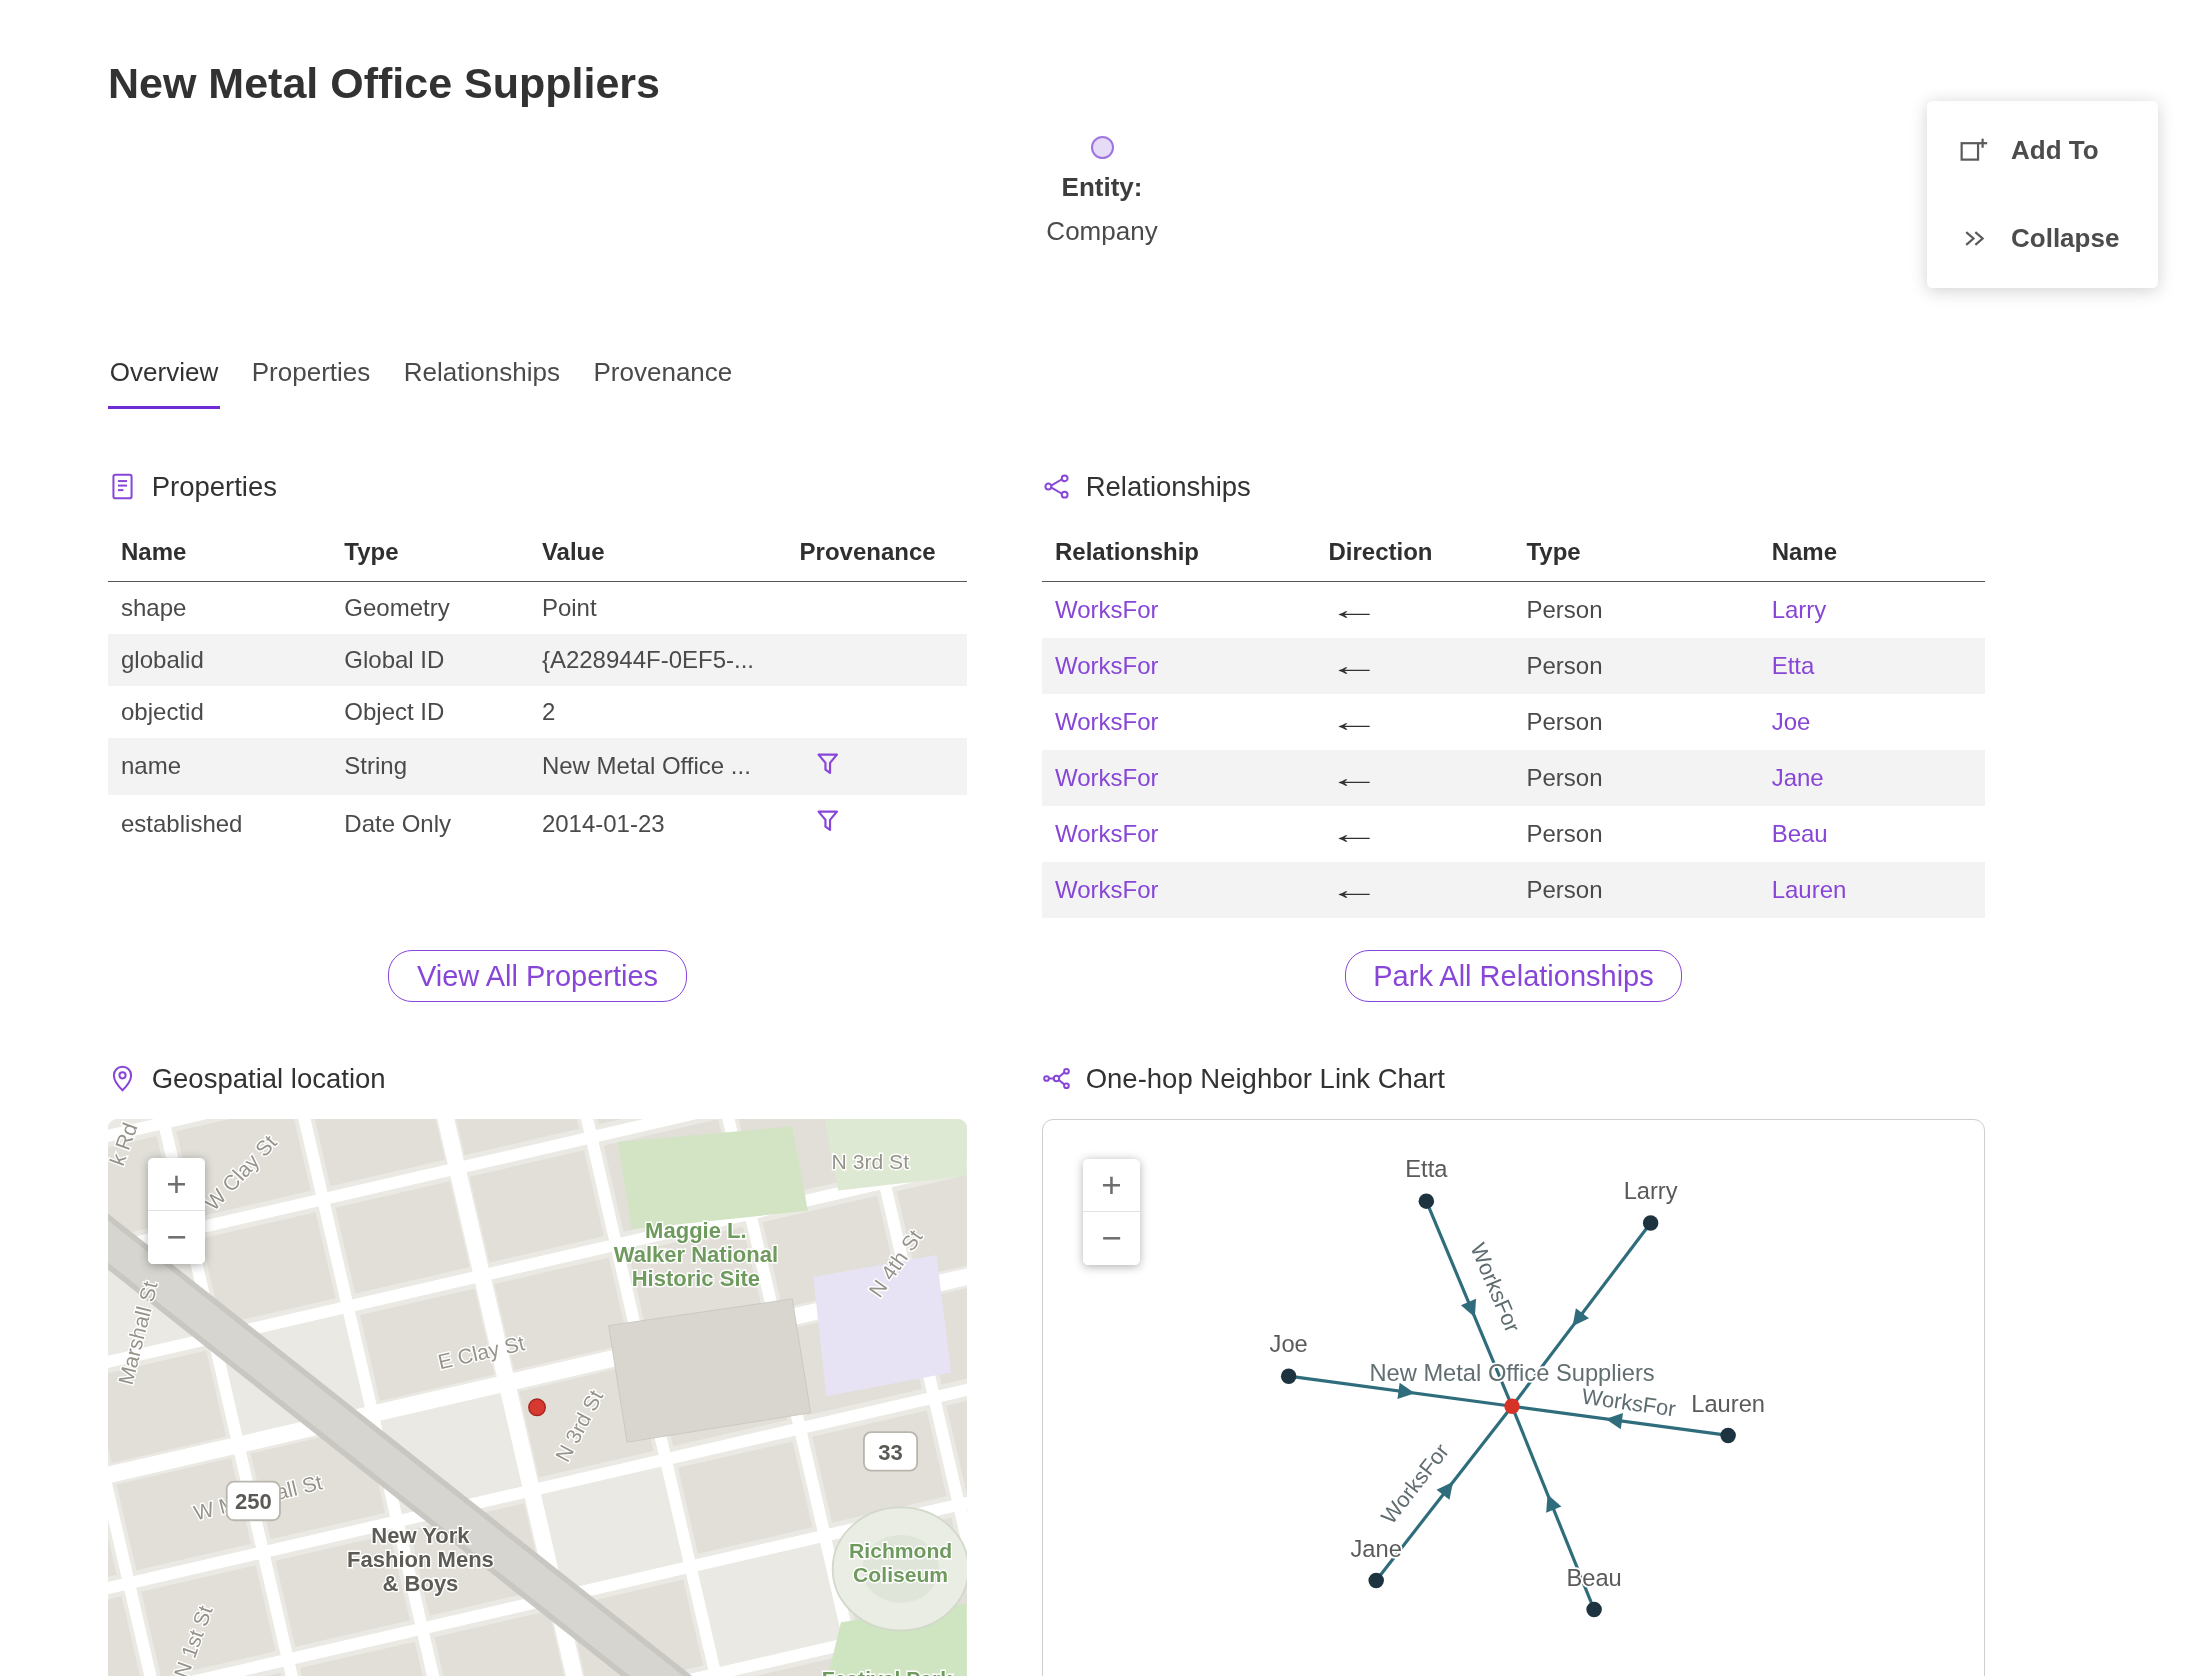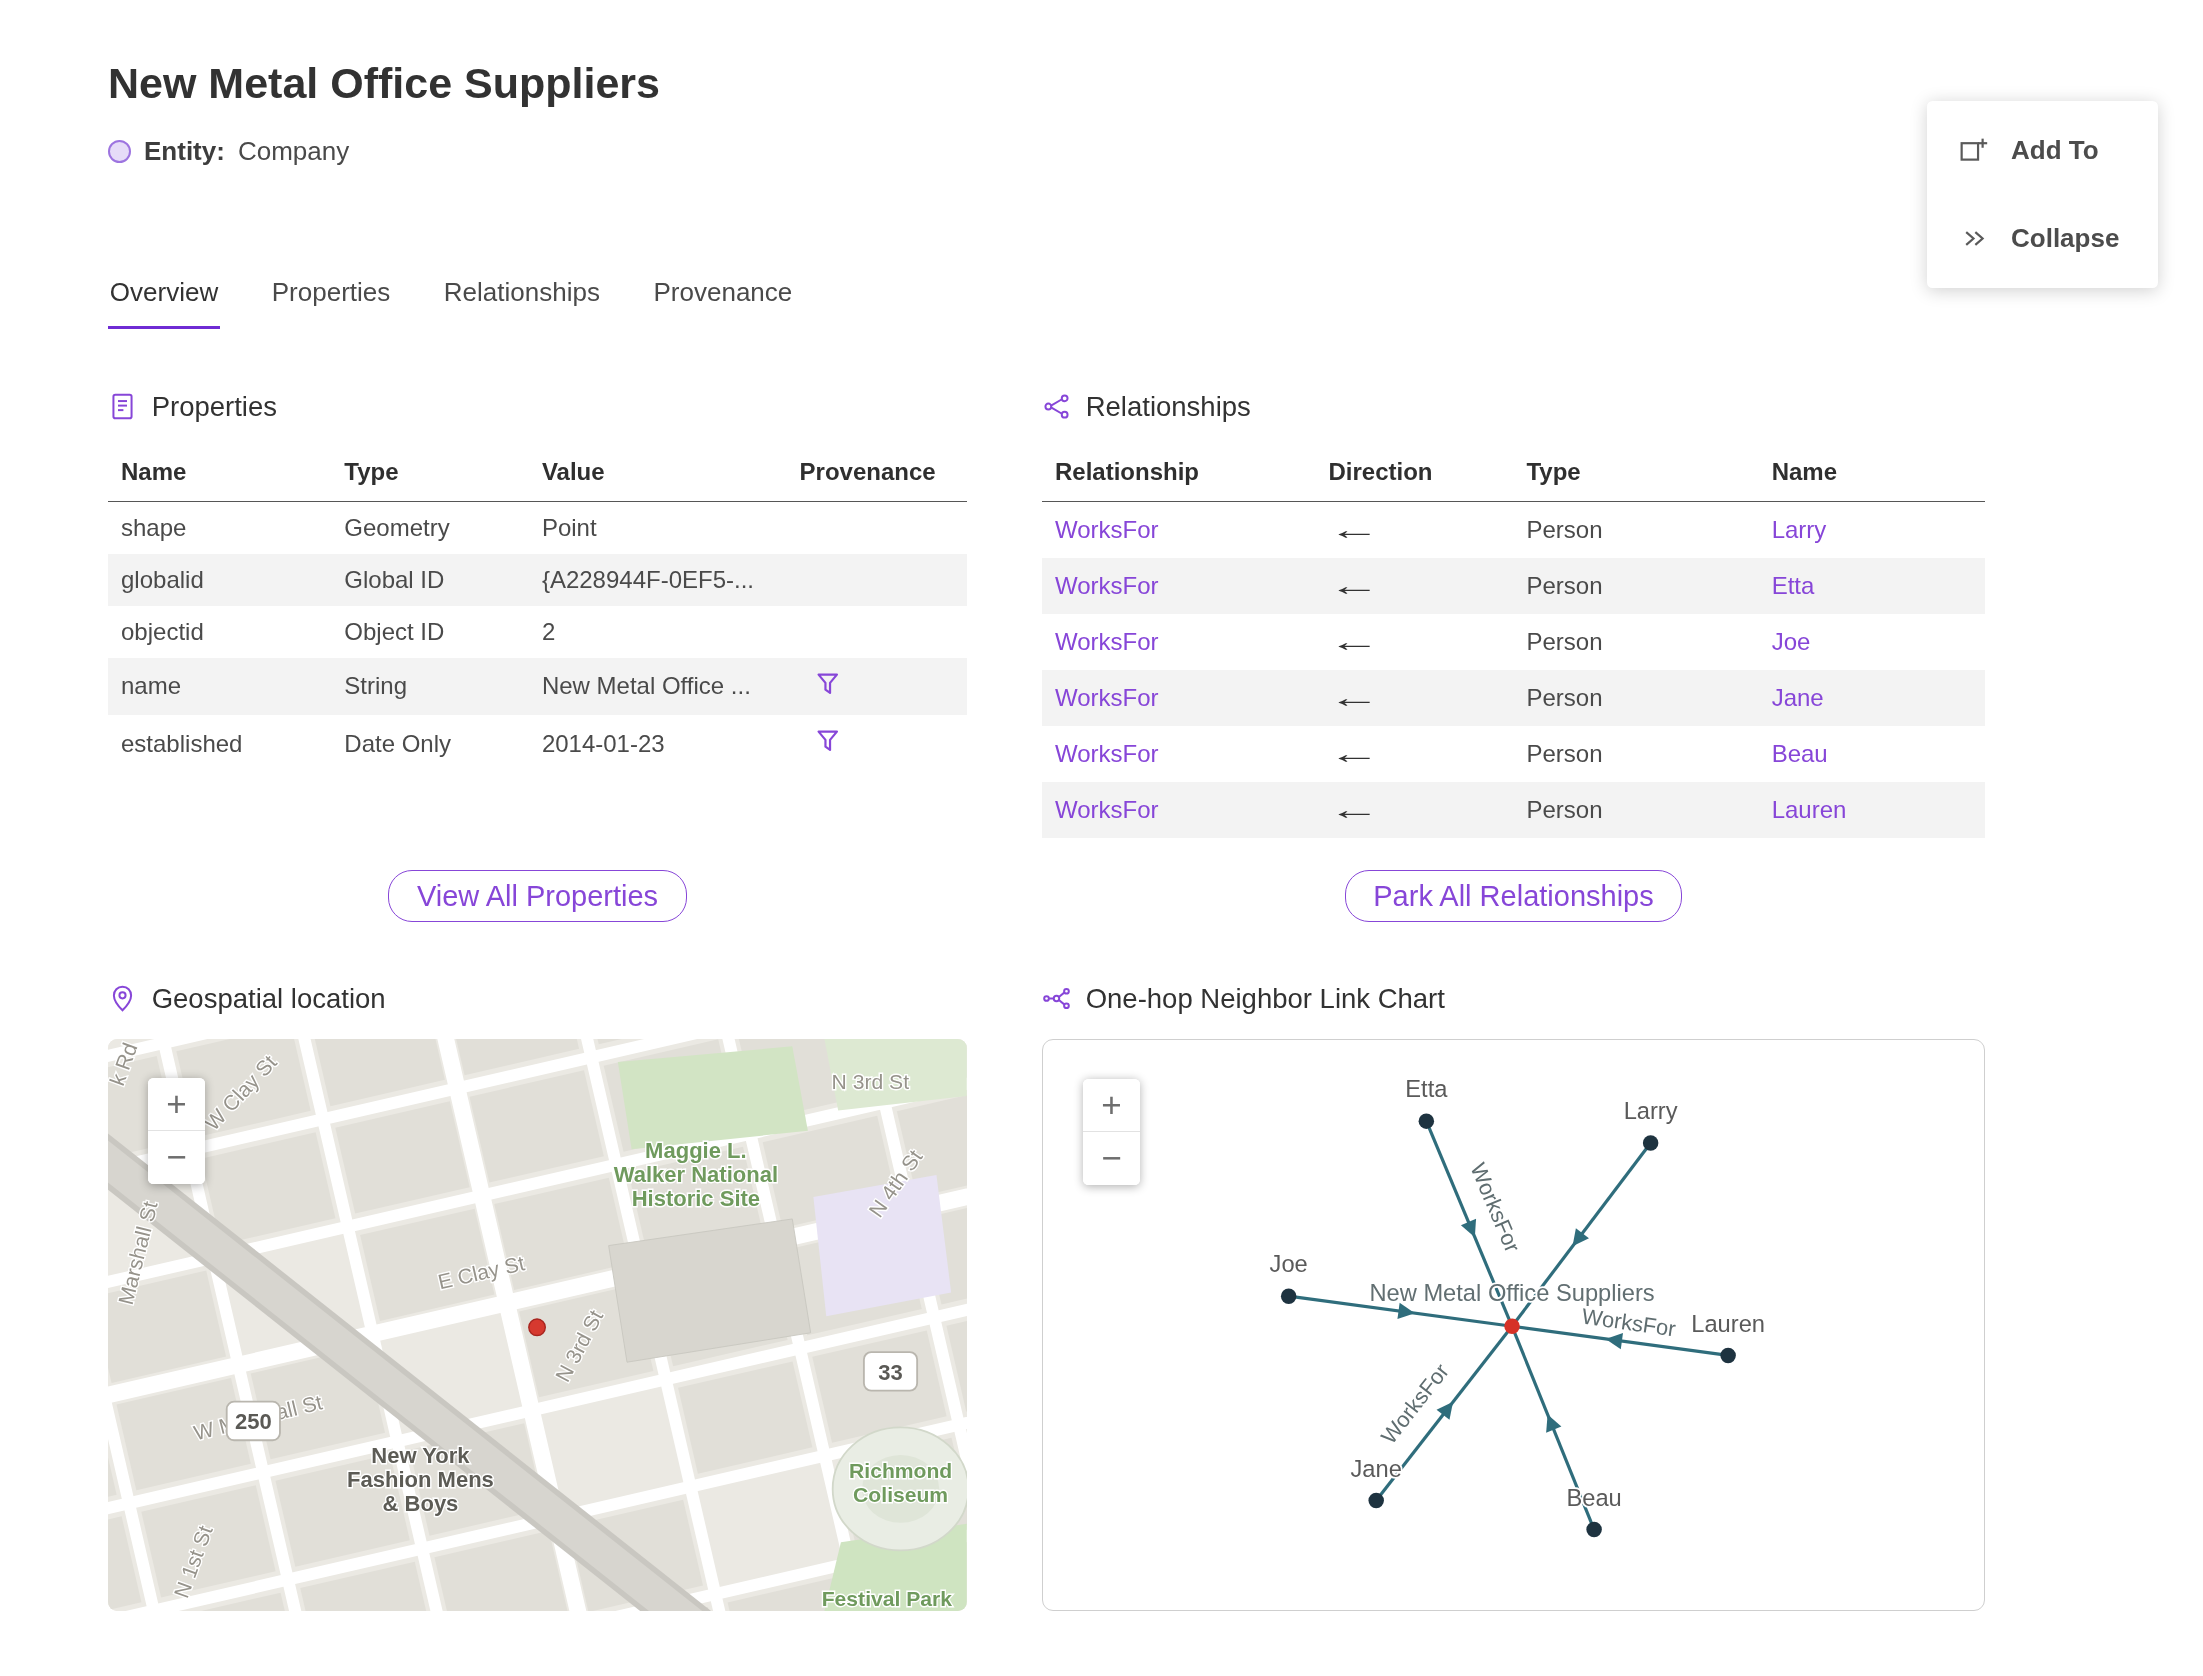--- a/index.html
+++ b/index.html
@@ -2,31 +2,31 @@
 <html style="--accent: #8746d8; --accent-dark: #6f2bd4; --text-dark: #323232; --row-stripe: #f3f3f3; --edge-teal: #2f6d7c; --node-dark: #1e3340; --center-red: #d63227; --marker-red: #d6392f;font-size:14.7px"><head>
 <meta charset="utf-8">
 <style>
   * { box-sizing: border-box; margin: 0; padding: 0; }
   html, body { width: 2204px; height: 1677px; background: #fff;
     font-family: "Liberation Sans", "DejaVu Sans", sans-serif; color: #4c4c4c; overflow: hidden; }
   body { position: relative; }
   .page { padding: 0 108px; position: relative; width: 100%; height: 100%; }
 
   h1.title { margin-top: 59px; font-size: 43px; font-weight: 700; color: var(--text-dark); }
-  .entity-row { margin-top: 27.5px; display: flex; align-items: center; gap: 13px; font-size: 26px; color: #4a4a4a; }
+  .entity-row { margin-top: 27.5px; display: flex; align-items: center; gap: 13px; font-size: 26px; color: #4a4a4a; flex-direction: column; }
   .entity-dot { width: 23px; height: 23px; border-radius: 50%; border: 2.8px solid #9d74e0; background: #e6dcf8; display: inline-block; }
   .entity-label { font-weight: 700; color: #3d3d3d; }
 
   .floating-panel { position: absolute; top: 42px; right: 46px; width: 231px; background: #fff;
     border-radius: 5.5px; box-shadow: 0 2.8px 16.5px rgba(0,0,0,.18); padding: 5.5px 0; z-index: 5; }
   .panel-item { display: flex; align-items: center; gap: 22px; height: 88px; padding-left: 31px;
     font-size: 26px; color: #4c4c4c; cursor: pointer; font-weight: bold; }
   .panel-item svg { width: 31px; height: 31px; stroke: #5a5a5a; fill: none; stroke-width: 2.4; }
 
-  .tabs { margin-top: 110px; display: flex; gap: 50px; font-size: 26px; }
+  .tabs { margin-top: 110px; display: flex; gap: 30px; font-size: 26px; }
   .tab { padding: 0 1.8px 18.4px; color: #4a4a4a; cursor: pointer; border-bottom: 3.7px solid transparent; }
   .tab.active { color: #323232; border-bottom-color: var(--accent-dark); }
 
   .grid { display: grid; grid-template-columns: 859px 943px; column-gap: 75px; row-gap: 61px; margin-top: 62px; }
   .panel-section { height: 531px; display: flex; flex-direction: column; }
   .sec-head { display: flex; align-items: center; gap: 14.7px; margin-bottom: 24px; }
   .sec-head .sec-icon { width: 29px; height: 29px; stroke: var(--accent); fill: none; stroke-width: 2.2; }
   .sec-head span { font-size: 27.5px; color: #323232; }
 
   table { width: 100%; border-collapse: collapse; font-size: 24px; }

